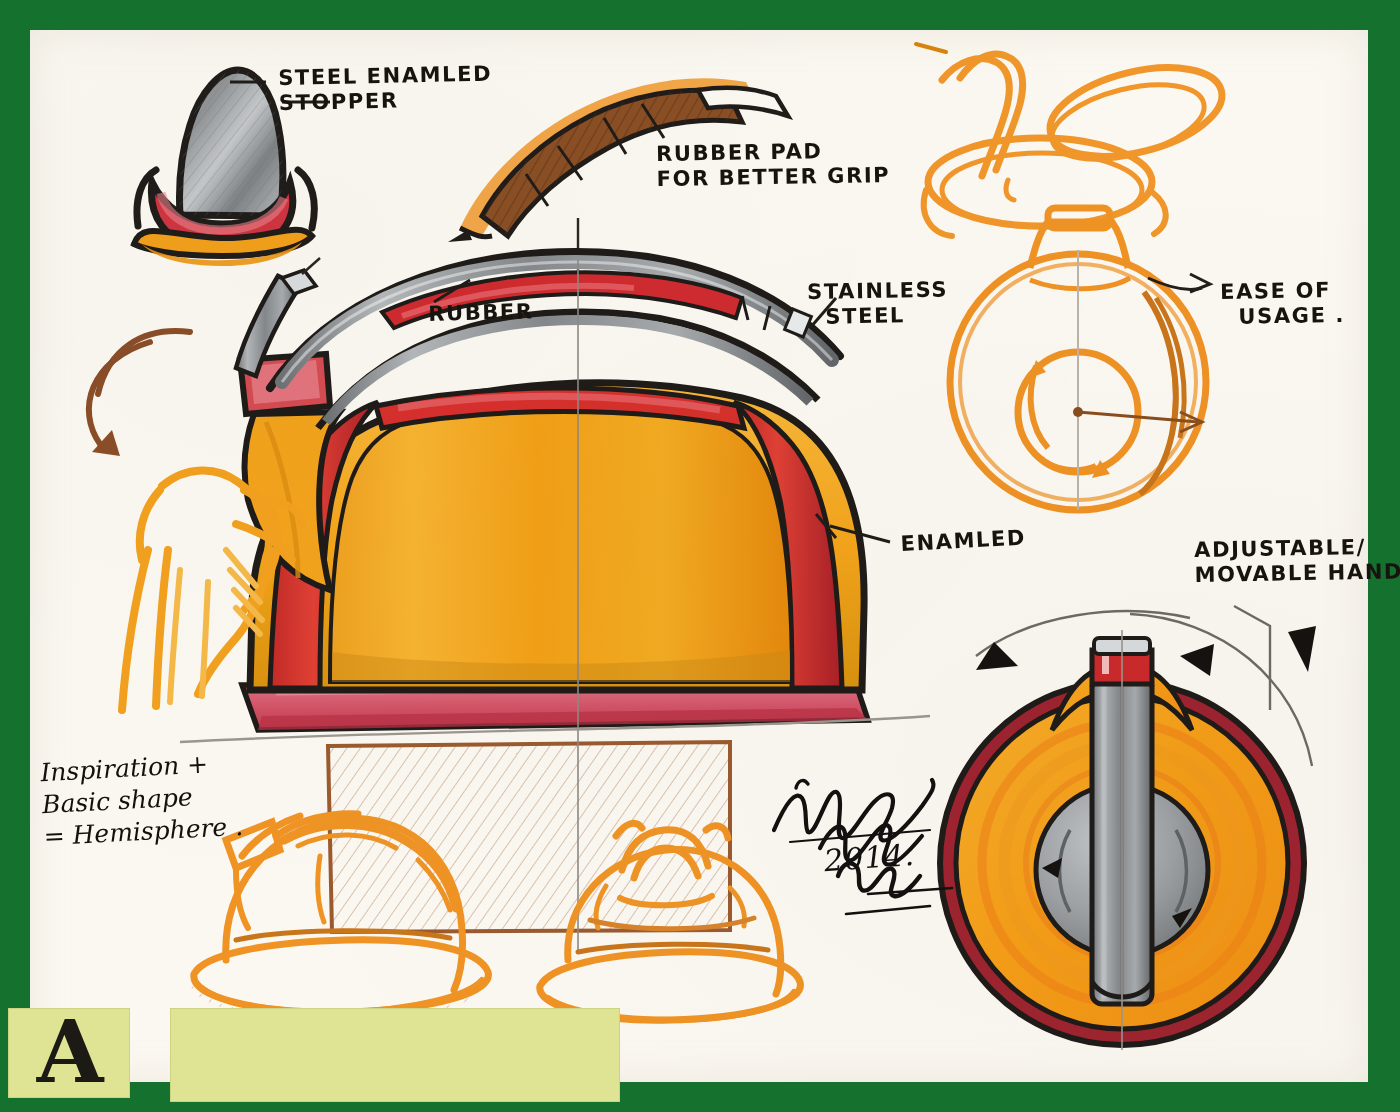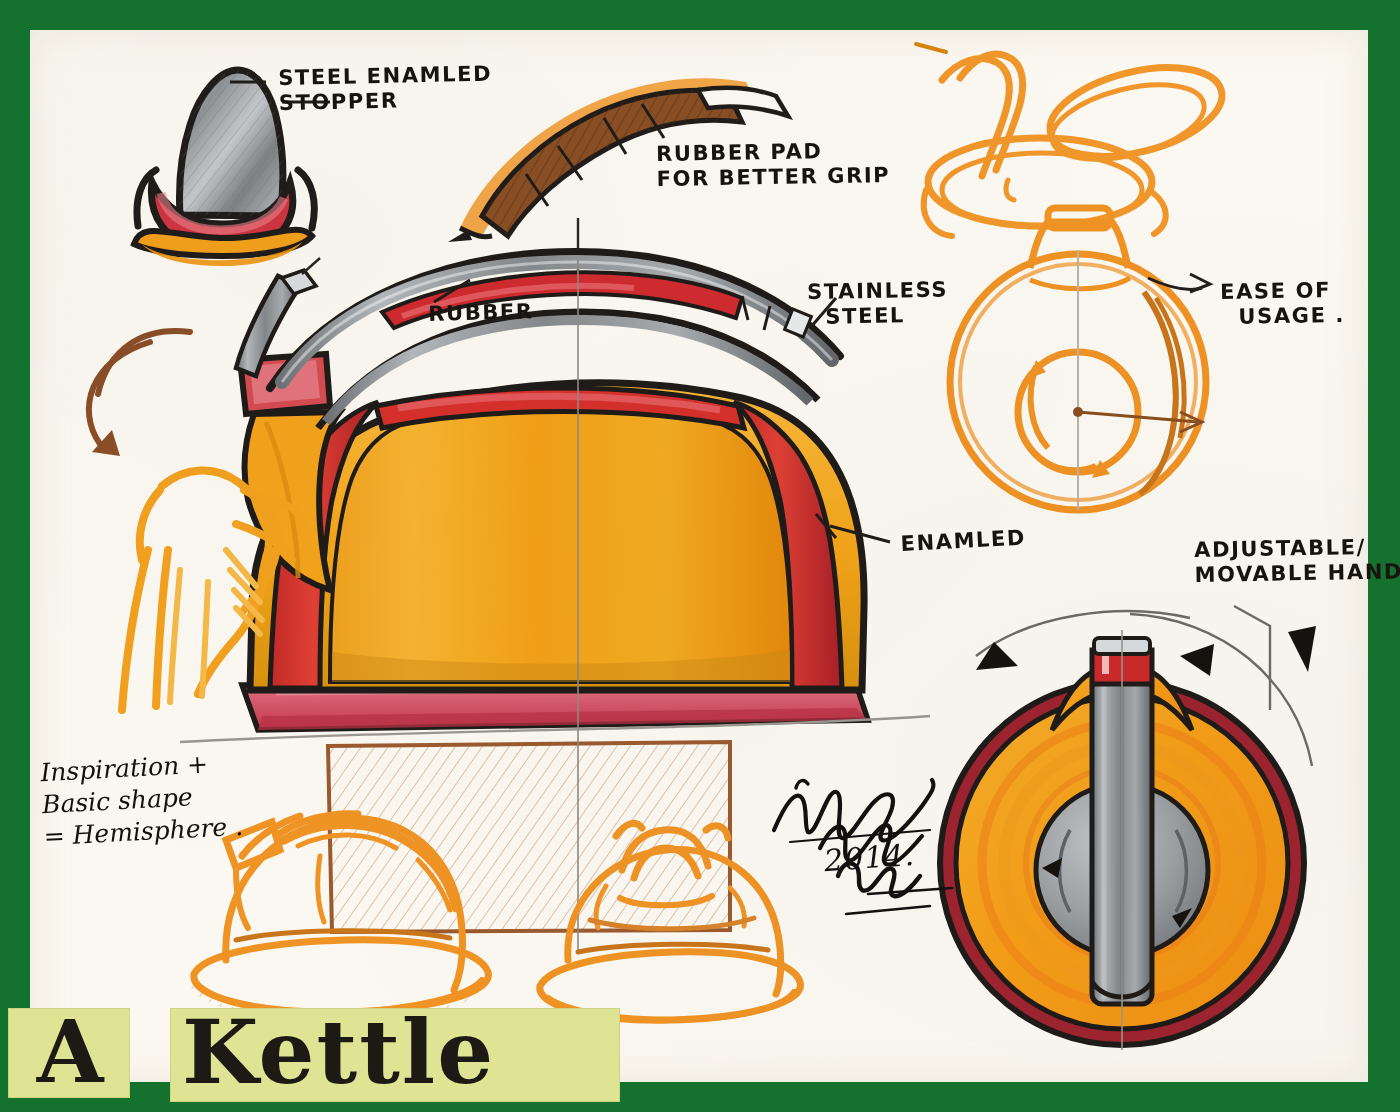--- a/index.html
+++ b/index.html
@@ -353,14 +353,13 @@
 
     <div class="sig" style="left:796px;top:796px;font-size:1px;color:transparent;">Nikhant</div>
     <div class="sig" style="left:796px;top:812px;font-size:1px;color:transparent;">Mishra</div>
     <div class="sig" style="left:794px;top:810px;font-size:30px;letter-spacing:1px;transform:rotate(-4deg);">2014.</div>
   </div>
 
   <div class="titlebox" style="left:8px;top:1008px;width:120px;height:88px;"></div>
   <div class="titletxt" style="left:20px;top:1008px;width:100px;height:88px;line-height:88px;text-align:center;font-size:86px;">A</div>
 
   <div class="titlebox" style="left:170px;top:1008px;width:448px;height:92px;"></div>
-  <div class="titletxt" style="left:182px;top:1006px;width:430px;height:92px;line-height:92px;font-size:88px;letter-spacing:2px;">Kettle</div>
 </div>
 
 </body></html>

